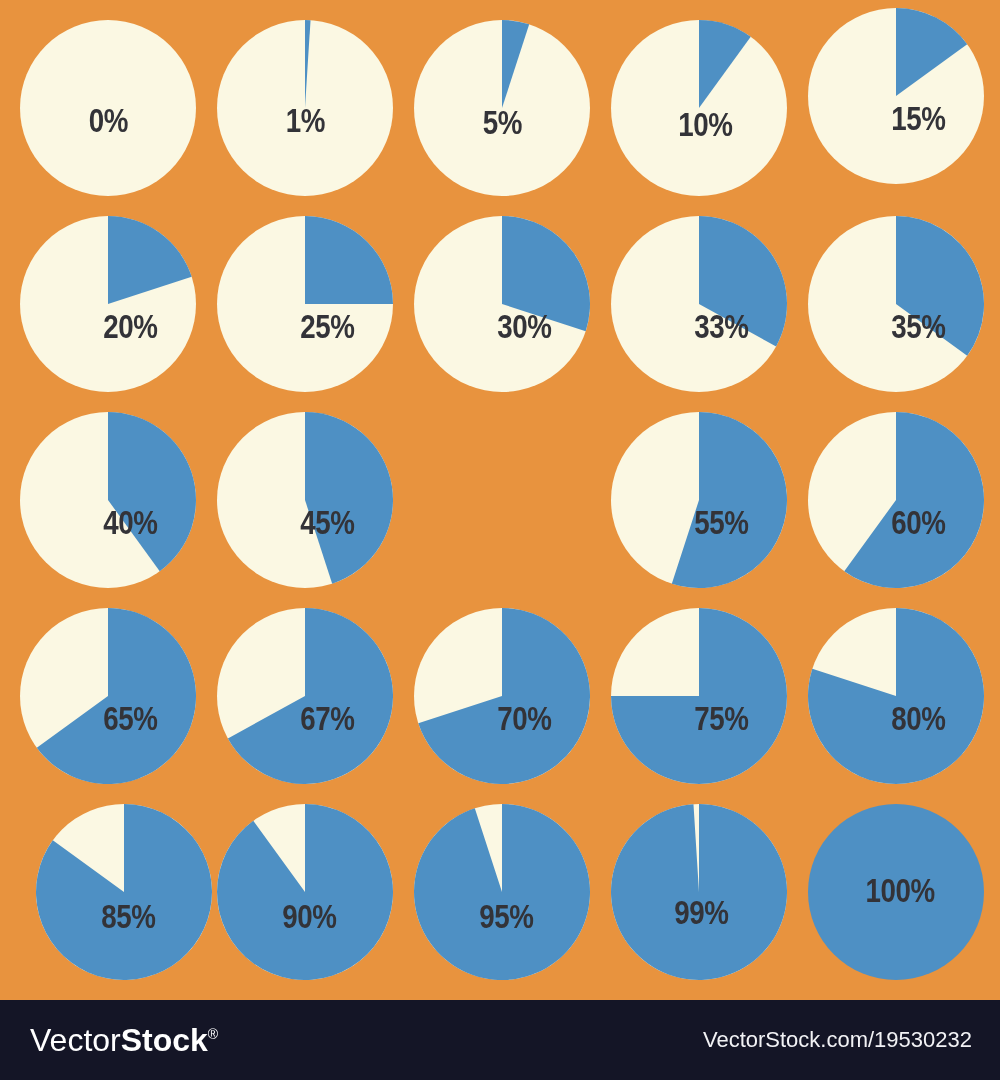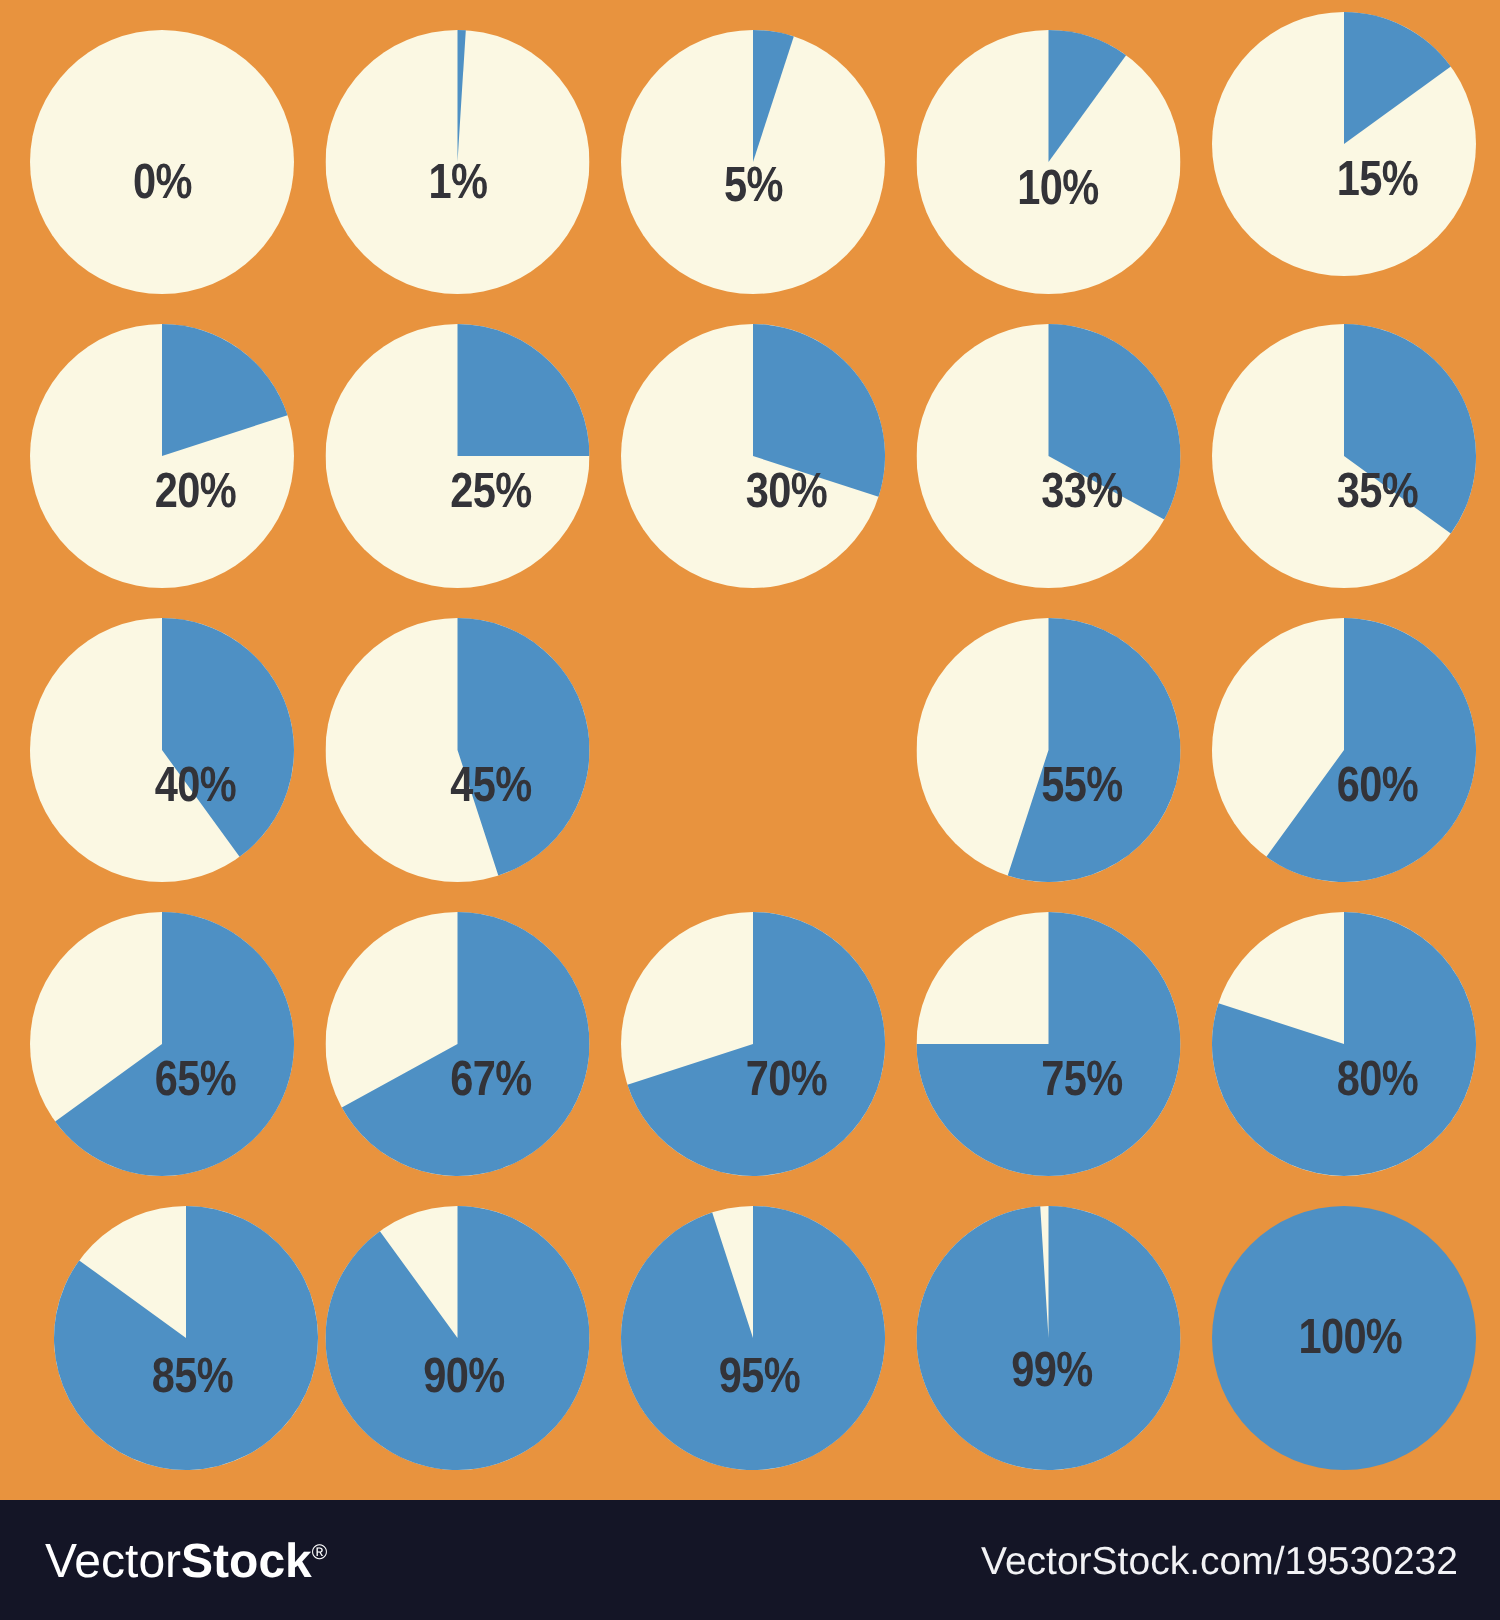--- a/index.html
+++ b/index.html
@@ -95,21 +95,21 @@
     font-weight: normal;
   }
 
   #footer-url {
     position: absolute;
     right: 28px;
     top: 50%;
     transform: translateY(-50%);
     color: #f2f2f5;
     font-family: "Liberation Sans", sans-serif;
-    font-size: 26px;
+    font-size: 22px;
     line-height: 1;
     white-space: nowrap;
   }
 </style>
 </head>
 <body>
 
 <div id="stage" style="background: rgb(232, 147, 62);">
 
   <div id="chart-grid">

